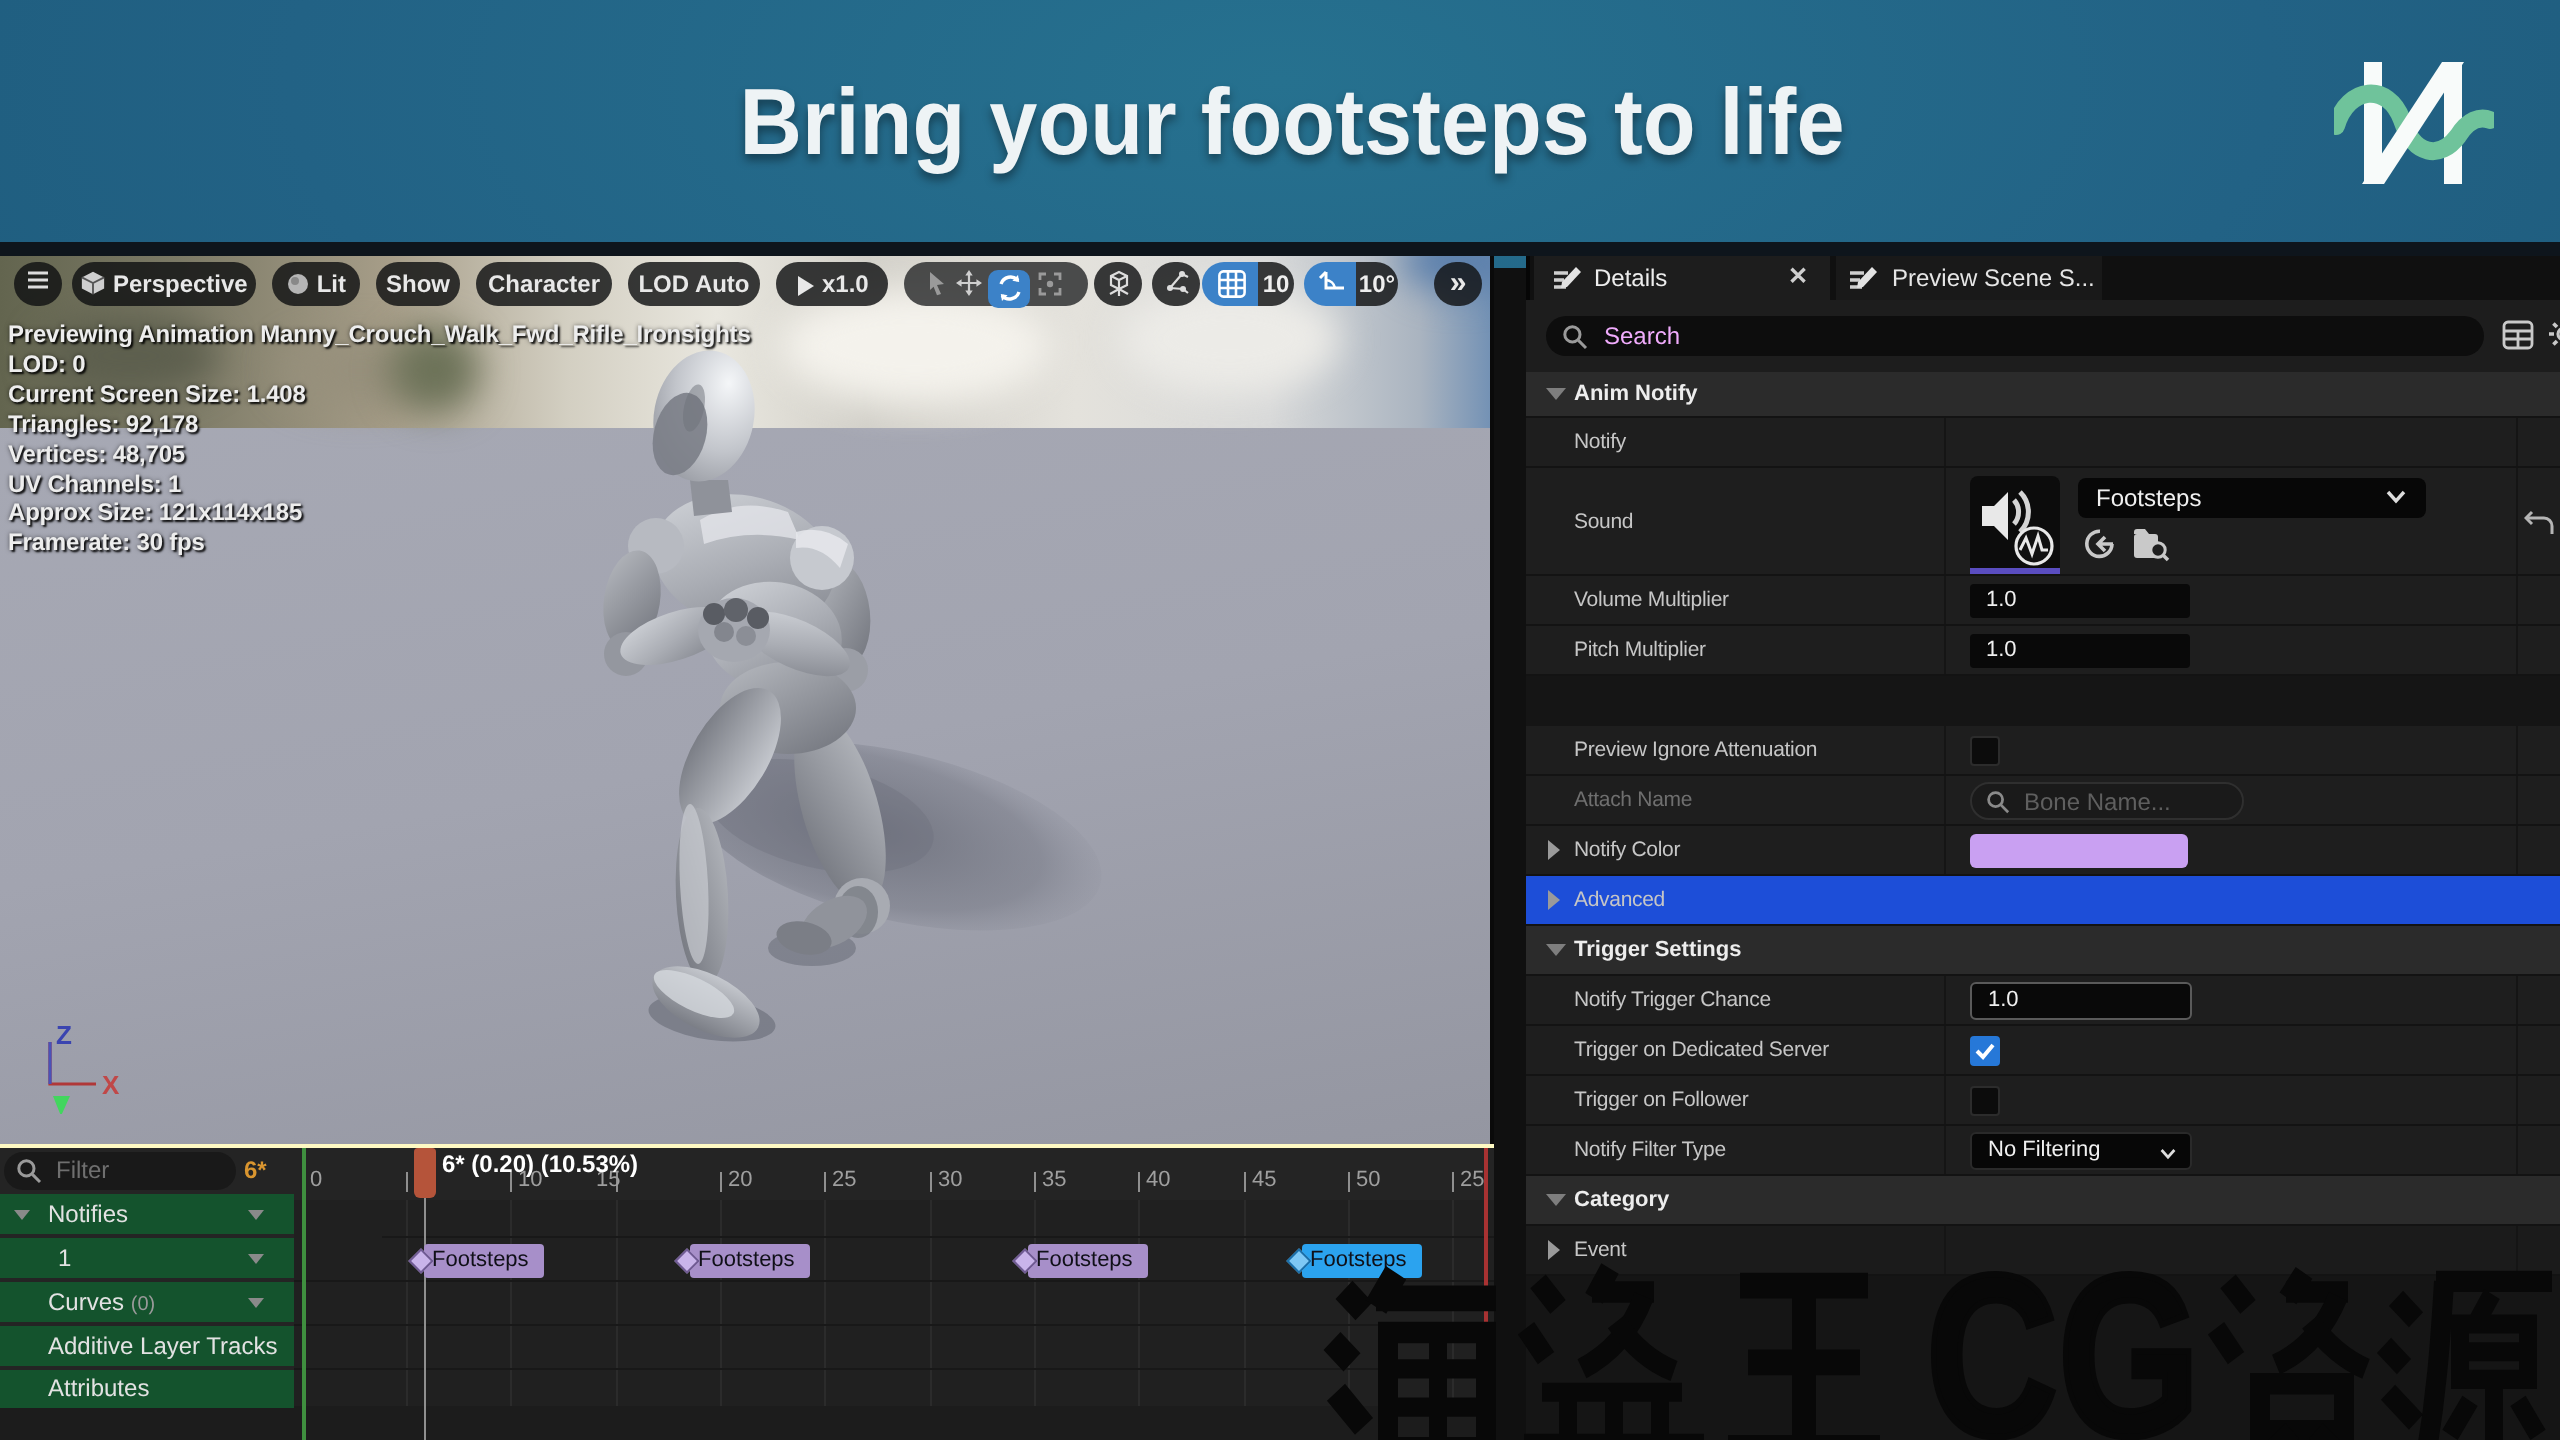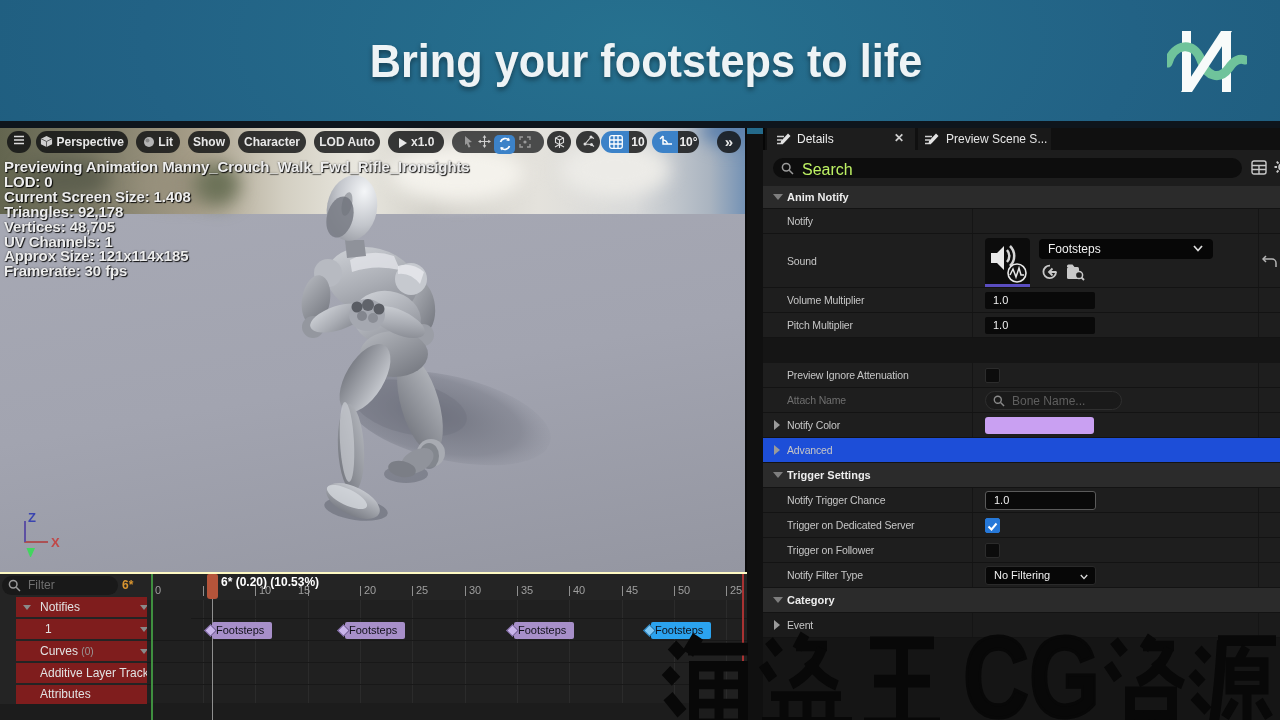--- a/index.html
+++ b/index.html
@@ -9,39 +9,39 @@
 #banner h1{position:absolute;left:12px;right:0;top:33px;text-align:center;color:#eef3f5;font-size:47px;font-weight:bold;letter-spacing:0px;text-shadow:0 3px 5px rgba(0,0,0,.4);transform:scaleX(0.92)}
 #darkstrip{position:absolute;left:0;top:121px;width:1280px;height:7px;background:#0e151c}
 #viewport{position:absolute;left:0;top:128px;width:747px;height:444px;background:linear-gradient(170deg,#a8aab5 0%,#a2a4b0 55%,#9496a1 100%);overflow:hidden}
 #blurband{position:absolute;left:0;top:0;width:747px;height:86px;background:linear-gradient(90deg,#63654f 0%,#7c7a66 12%,#a69d88 26%,#d3cfc2 38%,#e9e7df 48%,#d2d0c9 58%,#e4e2dc 72%,#d8d9d9 85%,#aab4c0 95%,#7190b4 100%)}
 .blob{position:absolute;border-radius:50%;filter:blur(9px)}
 
 .pill{position:absolute;top:3px;height:22px;background:rgba(16,17,18,.82);border-radius:11px;color:#e8e8e8;font-size:12px;font-weight:bold;line-height:22px;text-align:center}
 #toolbar{position:absolute;left:0;top:0px;width:747px;height:28px}
 .ticon{display:inline-block;vertical-align:-2px}
 
-#stats{position:absolute;left:4px;top:32px;color:#ededed;font-size:15px;font-weight:bold;line-height:14.9px;letter-spacing:-0.1px;text-shadow:1px 1px 1px rgba(0,0,0,.9),0 0 2px rgba(0,0,0,.5)}
+#stats{position:absolute;left:4px;top:32px;color:#ededed;font-size:12px;font-weight:bold;line-height:14.9px;letter-spacing:-0.1px;text-shadow:1px 1px 1px rgba(0,0,0,.9),0 0 2px rgba(0,0,0,.5)}
 
 #panel{position:absolute;left:763px;top:128px;width:533px;height:592px;background:#151515}
 .prow{position:absolute;left:0;width:533px;height:25px;background:#1e1e1e;border-bottom:1px solid #131313}
 .phead{position:absolute;left:0;width:533px;height:24px;background:#2b2b2b;border-bottom:1px solid #131313}
 .phead b{position:absolute;left:24px;top:50%;transform:translateY(-50%);font-size:11px;color:#ededed}
 .plabel{position:absolute;left:24px;top:50%;transform:translateY(-50%);font-size:10.5px;color:#c6c6c6;white-space:nowrap;letter-spacing:-0.15px}
 .vs{position:absolute;left:209px;top:0;bottom:0;width:1px;background:#151515}
 .vs2{position:absolute;left:495px;top:0;bottom:0;width:1px;background:#151515}
 .tri-d{width:0;height:0;border-left:5px solid transparent;border-right:5px solid transparent;border-top:6px solid #7e7e7e;position:absolute;left:10px;top:50%;margin-top:-3px}
 .tri-r{width:0;height:0;border-top:5px solid transparent;border-bottom:5px solid transparent;border-left:6px solid #9a9a9a;position:absolute;left:11px;top:50%;margin-top:-5px}
 .inp{position:absolute;left:222px;top:4px;width:110px;height:17px;background:#090909;border-radius:2px;color:#f0f0f0;font-size:11px;line-height:17px;padding-left:8px}
 .cb{position:absolute;left:222px;top:5px;width:15px;height:15px;background:#0c0c0c;border:1px solid #2c2c2c;border-radius:2px}
 .dd{position:absolute;left:222px;top:3px;width:111px;height:19px;background:#070707;border:1px solid #2a2a2a;border-radius:3px;color:#f0f0f0;font-size:11px;line-height:17px;padding-left:8px}
 .chev{position:absolute;right:7px;top:6px;width:8px;height:8px}
 
 #timeline{position:absolute;left:0;top:572px;width:747px;height:108px;background:#202020;border-top:2px solid #fef9c3}
 #tside{position:absolute;left:0;top:0;width:147px;height:148px;background:#242424}
-.srow{position:absolute;left:16px;width:147px;background:#7f1d1d;color:#e2e2e2;font-size:12px}
+.srow{position:absolute;left:0;width:147px;background:#14532d;color:#e2e2e2;font-size:12px}
 .sd{width:0;height:0;border-left:4px solid transparent;border-right:4px solid transparent;border-top:5px solid #8a8a8a;position:absolute}
 #track{position:absolute;left:147px;top:0;width:600px;height:148px;background:#202020}
 .gl{position:absolute;top:26px;bottom:0;width:1px;background:#2b2b2b}.tick{position:absolute;top:12px;width:1px;height:10px;background:#8f8f8f}
 .num{position:absolute;top:10px;color:#9f9f9f;font-size:11px}
 .notify{position:absolute;top:48px;height:17px;background:#a78fc9;border-radius:2px;color:#101018;font-size:11px;line-height:17px;padding-left:4px;white-space:nowrap}
 .ndiam{position:absolute;top:51.5px;width:9px;height:9px;transform:rotate(45deg);background:#c9b4ea;border:1px solid #6f5a92}
 </style>
 </head>
 <body>
 <div id="banner">
@@ -218,21 +218,21 @@
         </svg>
   <span style="position:absolute;left:28px;top:4px;font-size:12px;color:#e5e5e5;white-space:nowrap">Preview Scene S...</span>
  </div>
 </div>
 <div style="position:absolute;left:0;top:22px;width:533px;height:36px;background:#1d1d1d">
  <div style="position:absolute;left:10px;top:8px;width:469px;height:20px;background:#0d0d0d;border-radius:10px">
   <svg style="position:absolute;left:8px;top:4px" width="13" height="13" viewBox="0 0 13 13">
           <circle cx="5.2" cy="5.2" r="3.8" fill="none" stroke="#9a9a9a" stroke-width="1.5"></circle>
           <path d="M8.2,8.2 L12,12" stroke="#9a9a9a" stroke-width="1.5"></path>
         </svg>
-  <span style="position:absolute;left:29px;top:3px;font-size:16px;color:#bef264">Search</span>
+  <span style="position:absolute;left:29px;top:3px;font-size:12px;color:#f0abfc">Search</span>
  </div>
  <svg style="position:absolute;left:488px;top:10px" width="16" height="15" viewBox="0 0 16 15">
         <rect x="1" y="1" width="14" height="13" rx="2" fill="none" stroke="#c9c9c9" stroke-width="1.4"></rect>
         <path d="M1,5.5 H15 M8,5.5 V14 M1,9.5 H15" stroke="#c9c9c9" stroke-width="1.4"></path>
       </svg>
   <svg style="position:absolute;left:511px;top:9px" width="16" height="16" viewBox="0 0 16 16">
         <circle cx="8" cy="8" r="3" fill="none" stroke="#c9c9c9" stroke-width="1.6"></circle>
         <g stroke="#c9c9c9" stroke-width="1.8">
           <path d="M8,0.5V3M8,13v2.5M0.5,8H3M13,8h2.5M2.7,2.7L4.5,4.5M11.5,11.5l1.8,1.8M13.3,2.7L11.5,4.5M4.5,11.5l-1.8,1.8"></path>
         </g>

